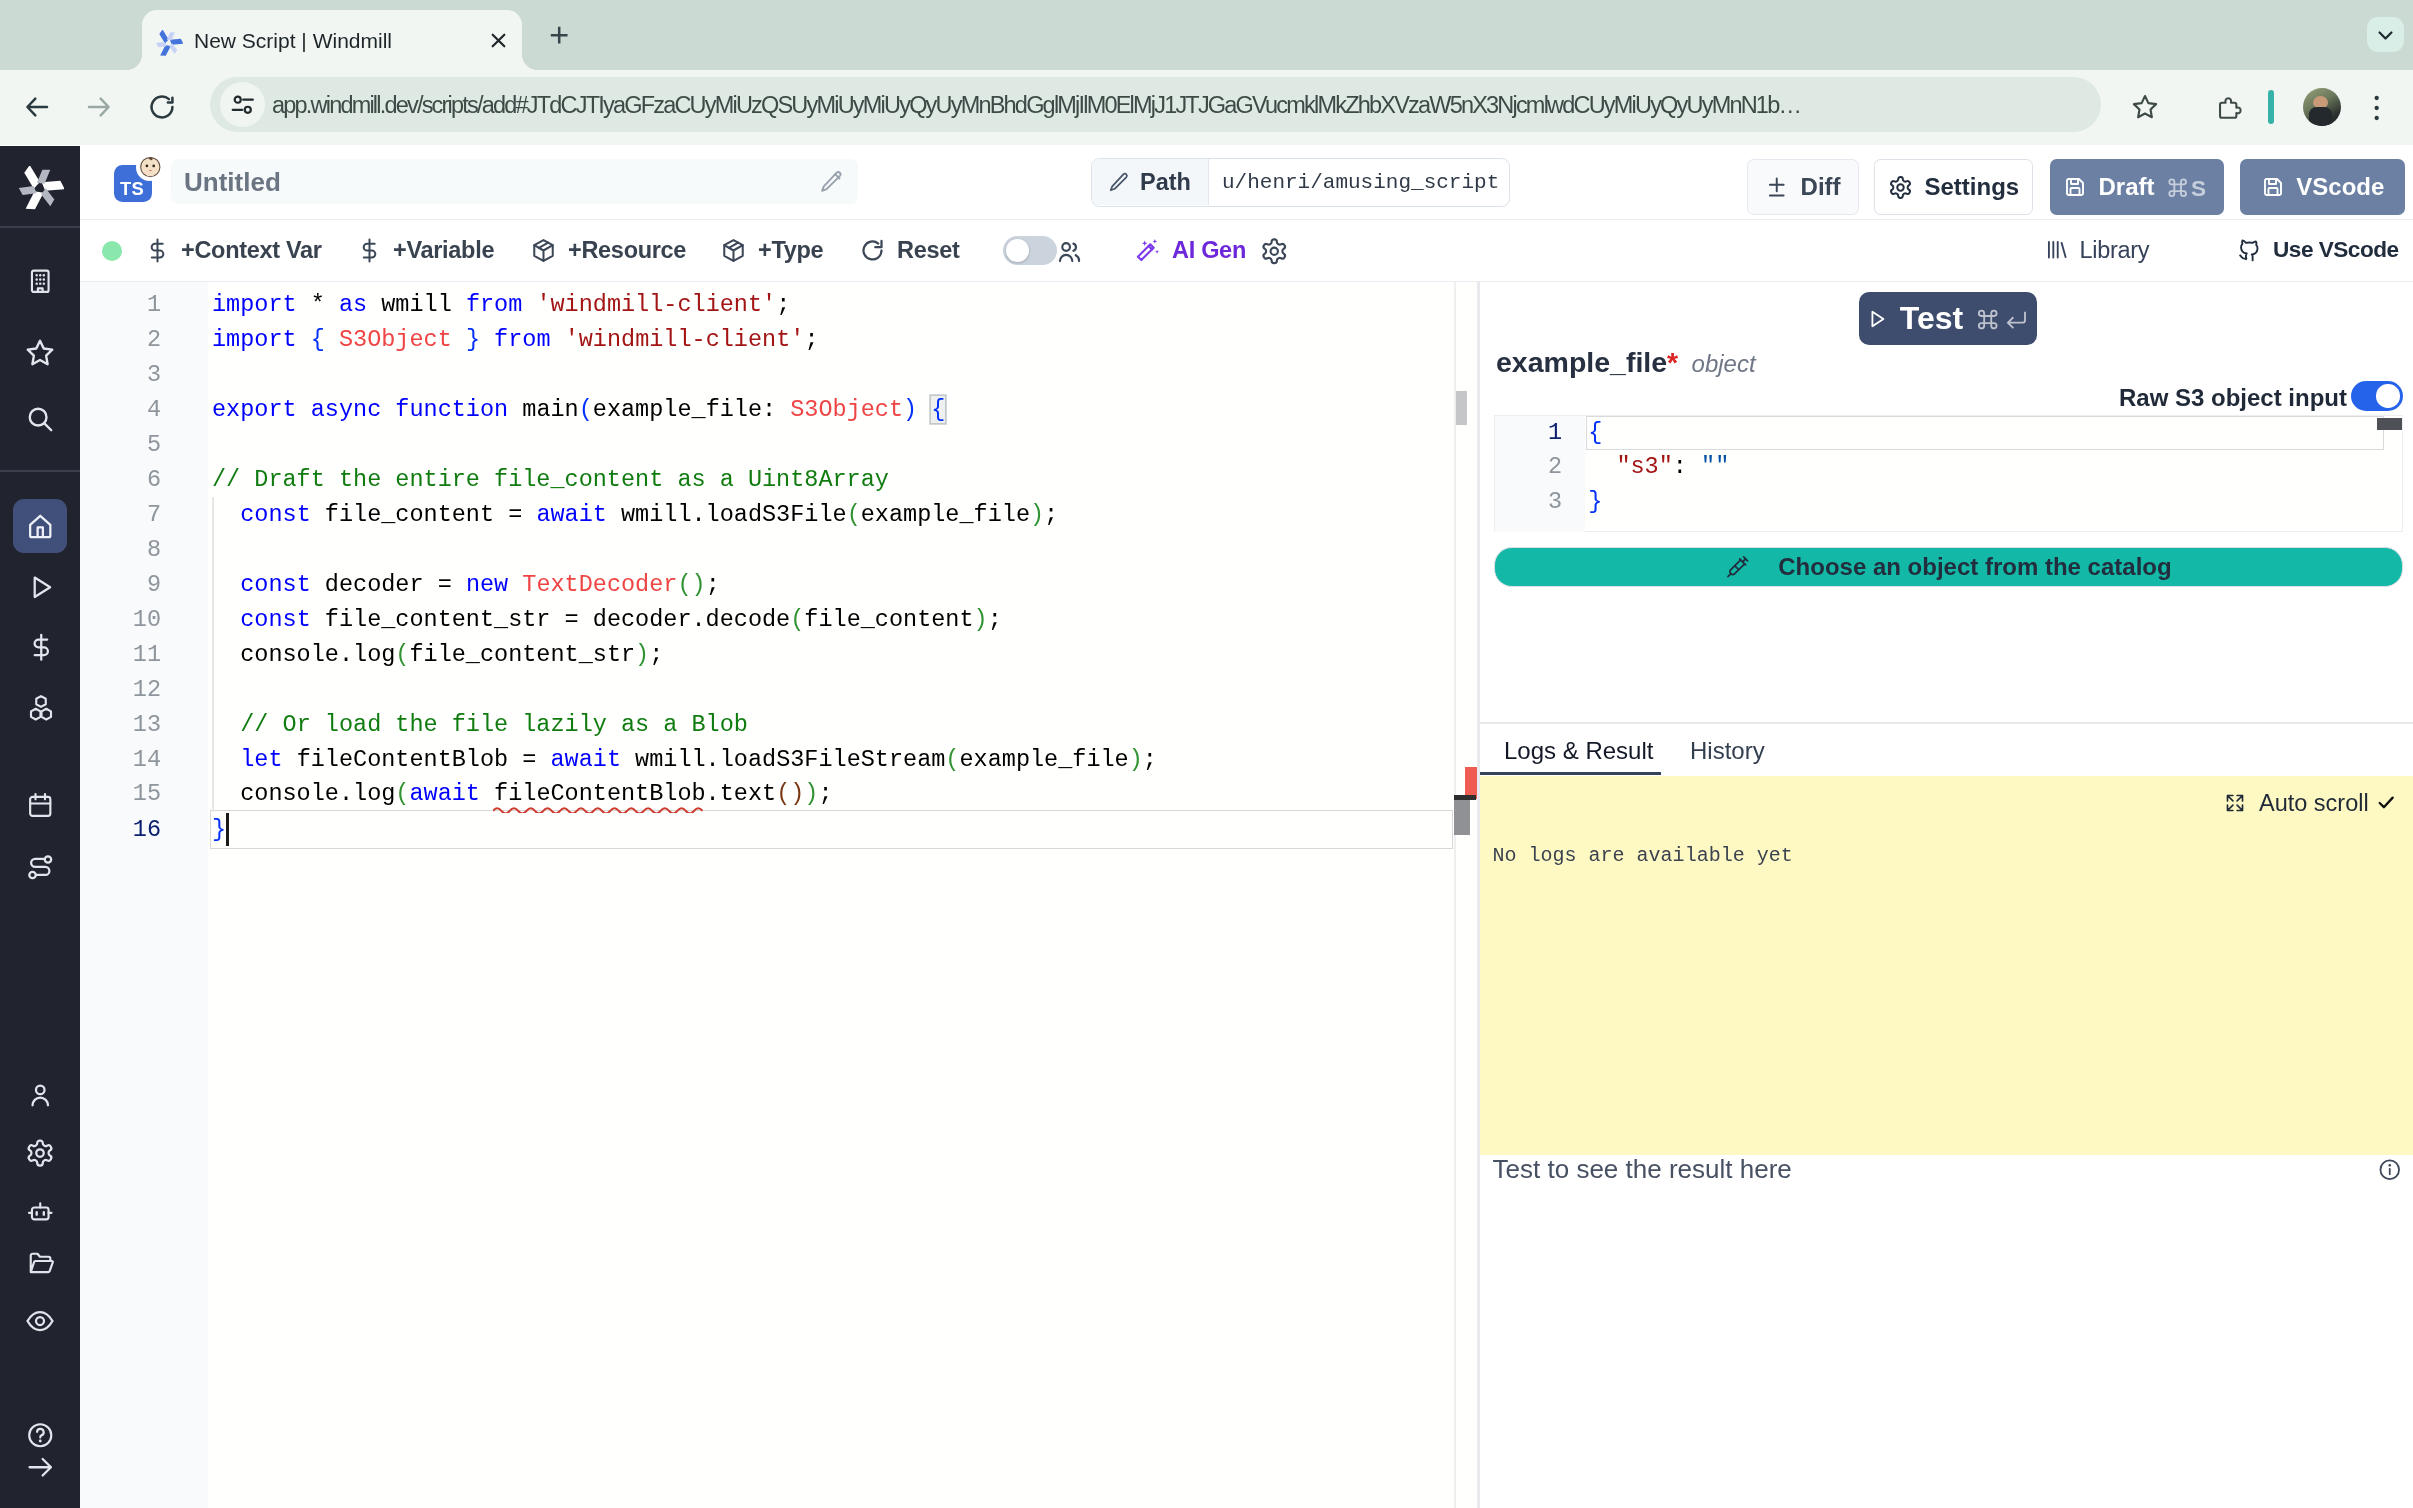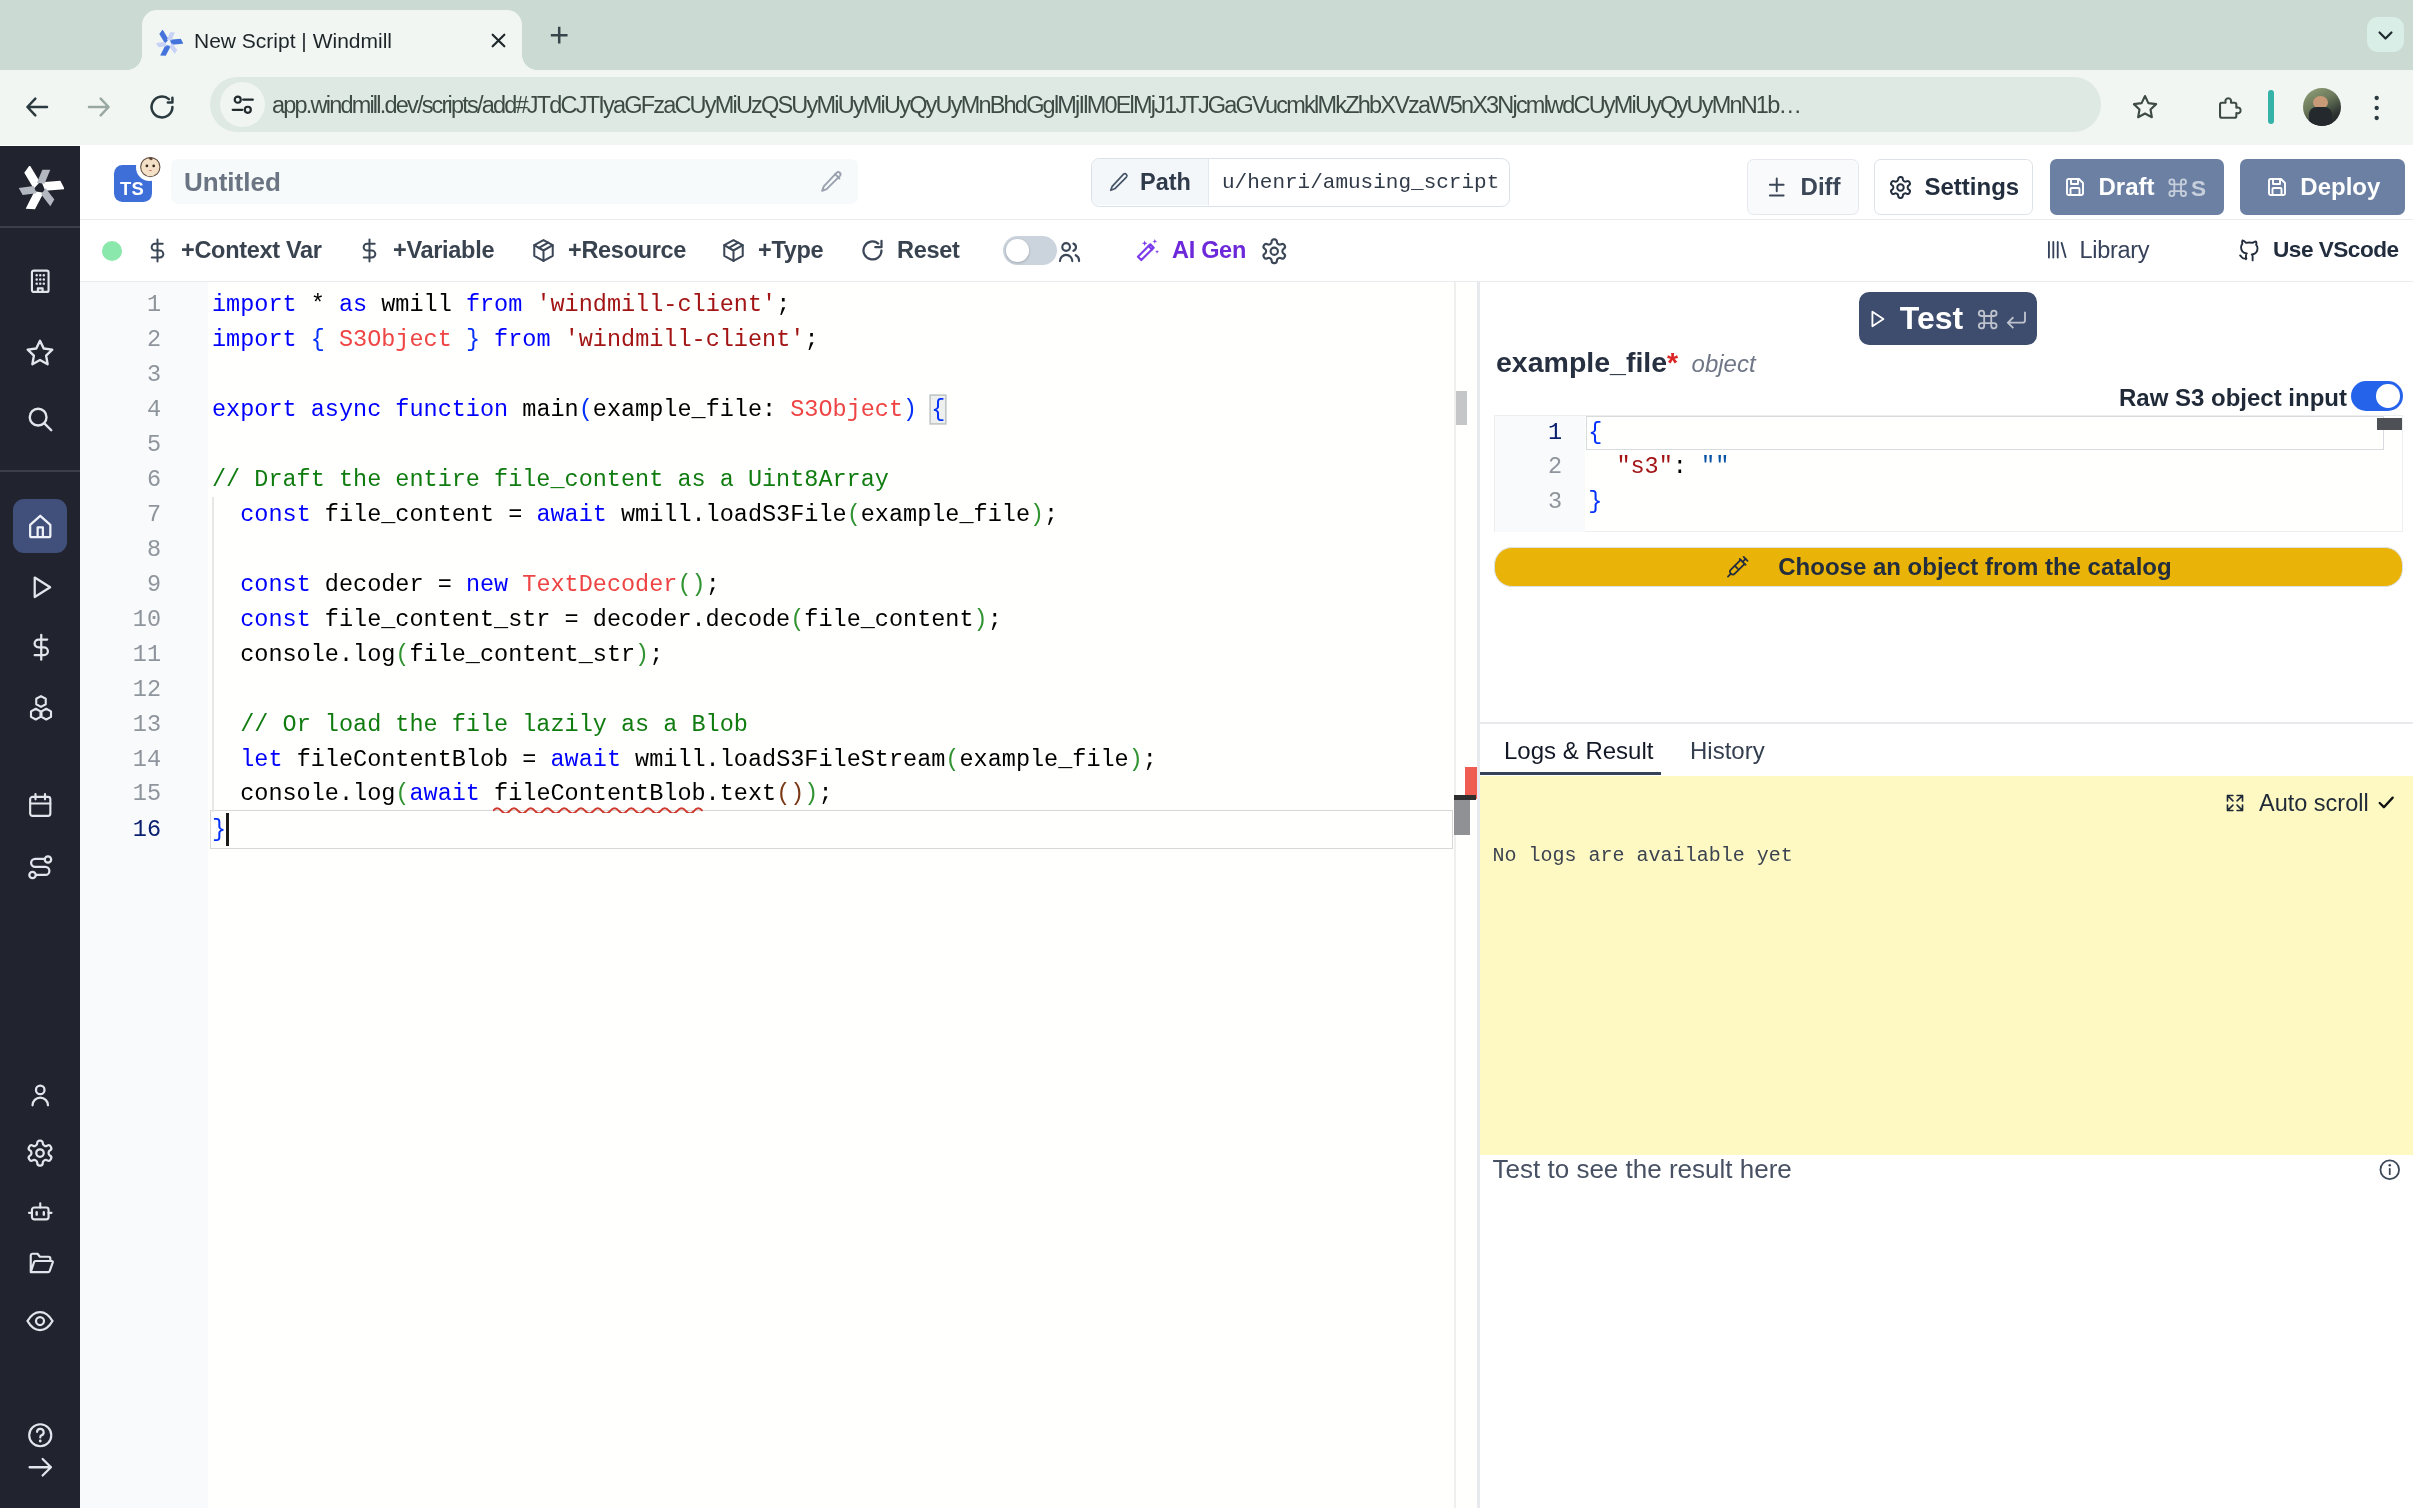--- a/index.html
+++ b/index.html
@@ -293,21 +293,21 @@
       <text x="30" y="24" font-size="27" fill="#fff" font-family="Liberation Sans">S</text>
     </svg>
   </div>
 
   <div class="uibtn" style="left:2160px; top:13.4px; width:165px; height:56px; background:#6b80a2; color:#fff; font-size:24px;">
     <svg width="24" height="24" viewBox="0 0 24 24" fill="none" stroke="#fff" stroke-width="1.9" stroke-linecap="round" stroke-linejoin="round">
       <path d="M4 5.5 A1.5 1.5 0 0 1 5.5 4 H16 L20 8 V18.5 a1.5 1.5 0 0 1 -1.5 1.5 h-13 A1.5 1.5 0 0 1 4 18.5 Z"></path>
       <path d="M8 4 V9 H15 V4"></path>
       <path d="M7.5 20 V14 a1 1 0 0 1 1-1 h7 a1 1 0 0 1 1 1 V20"></path>
     </svg>
-    <span>Deploy</span>
+    <span>VScode</span>
   </div>
 </div>
 
 <div id="apptoolbar">
   <div class="abs" style="left:22px; top:21px; width:20px; height:20px; border-radius:50%; background:#8ae8ac;"></div>
 
   <div class="tbitem" style="left:65px;">
     <svg width="25" height="25" viewBox="0 0 24 24" fill="none" stroke="#3b4656" stroke-width="1.9" stroke-linecap="round">
       <path d="M12 1.5 V22.5"></path>
         <path d="M17 5.5 H9.7 a3.3 3.3 0 0 0 0 6.6 h4.6 a3.3 3.3 0 0 1 0 6.6 H6.5"></path>
@@ -467,21 +467,21 @@
     <div class="abs mono" style="left:0; top:0; width:67px; text-align:right; font-size:23.5px; line-height:34px; color:#0b216f;">1</div>
     <div class="abs mono" style="left:0; top:34px; width:67px; text-align:right; font-size:23.5px; line-height:34px; color:#8e959c;">2</div>
     <div class="abs mono" style="left:0; top:69px; width:67px; text-align:right; font-size:23.5px; line-height:34px; color:#8e959c;">3</div>
     <div class="abs" style="left:91px; top:0px; width:798px; height:34px; border:1.7px solid #d8dbdd;"></div>
     <div class="abs mono" style="left:93px; top:0; font-size:23.5px; line-height:34px; color:#0431fa;">{</div>
     <div class="abs mono" style="left:93px; top:34px; font-size:23.5px; line-height:34px; white-space:pre;"><span style="color:#a31515;">  "s3"</span><span style="color:#000;">:</span> <span style="color:#0451a5;">""</span></div>
     <div class="abs mono" style="left:93px; top:69px; font-size:23.5px; line-height:34px; color:#0431fa;">}</div>
     <div class="abs" style="left:882px; top:1.7px; width:25px; height:12.6px; background:#4d5155;"></div>
   </div>
 
-  <div class="abs" style="left:14.2px; top:265px; width:909px; height:40px; border:1.7px solid #dbe0e7; border-radius:18px; background:#eab308; display:flex; align-items:center; justify-content:center; gap:29px;">
+  <div class="abs" style="left:14.2px; top:265px; width:909px; height:40px; border:1.7px solid #dbe0e7; border-radius:18px; background:#14b8a6; display:flex; align-items:center; justify-content:center; gap:29px;">
     <svg width="23.5" height="23.5" viewBox="0 0 24 24" fill="none" stroke="#222d3d" stroke-width="1.8" stroke-linecap="round" stroke-linejoin="round">
       <path d="M18 2 L22 6"></path>
       <path d="M17 7 L20 4"></path>
       <path d="M19 9 L8.7 19.3 c-1 1 -2.5 1 -3.4 0 l-.6 -.6 c-1 -1 -1 -2.5 0 -3.4 L15 5"></path>
       <path d="M9 11 L12 14"></path>
       <path d="M5 19 L2 22"></path>
       <path d="M14 4 L20 10"></path>
     </svg>
     <span style="font-size:24px; font-weight:600; color:#222d3d;">Choose an object from the catalog</span>
   </div>

